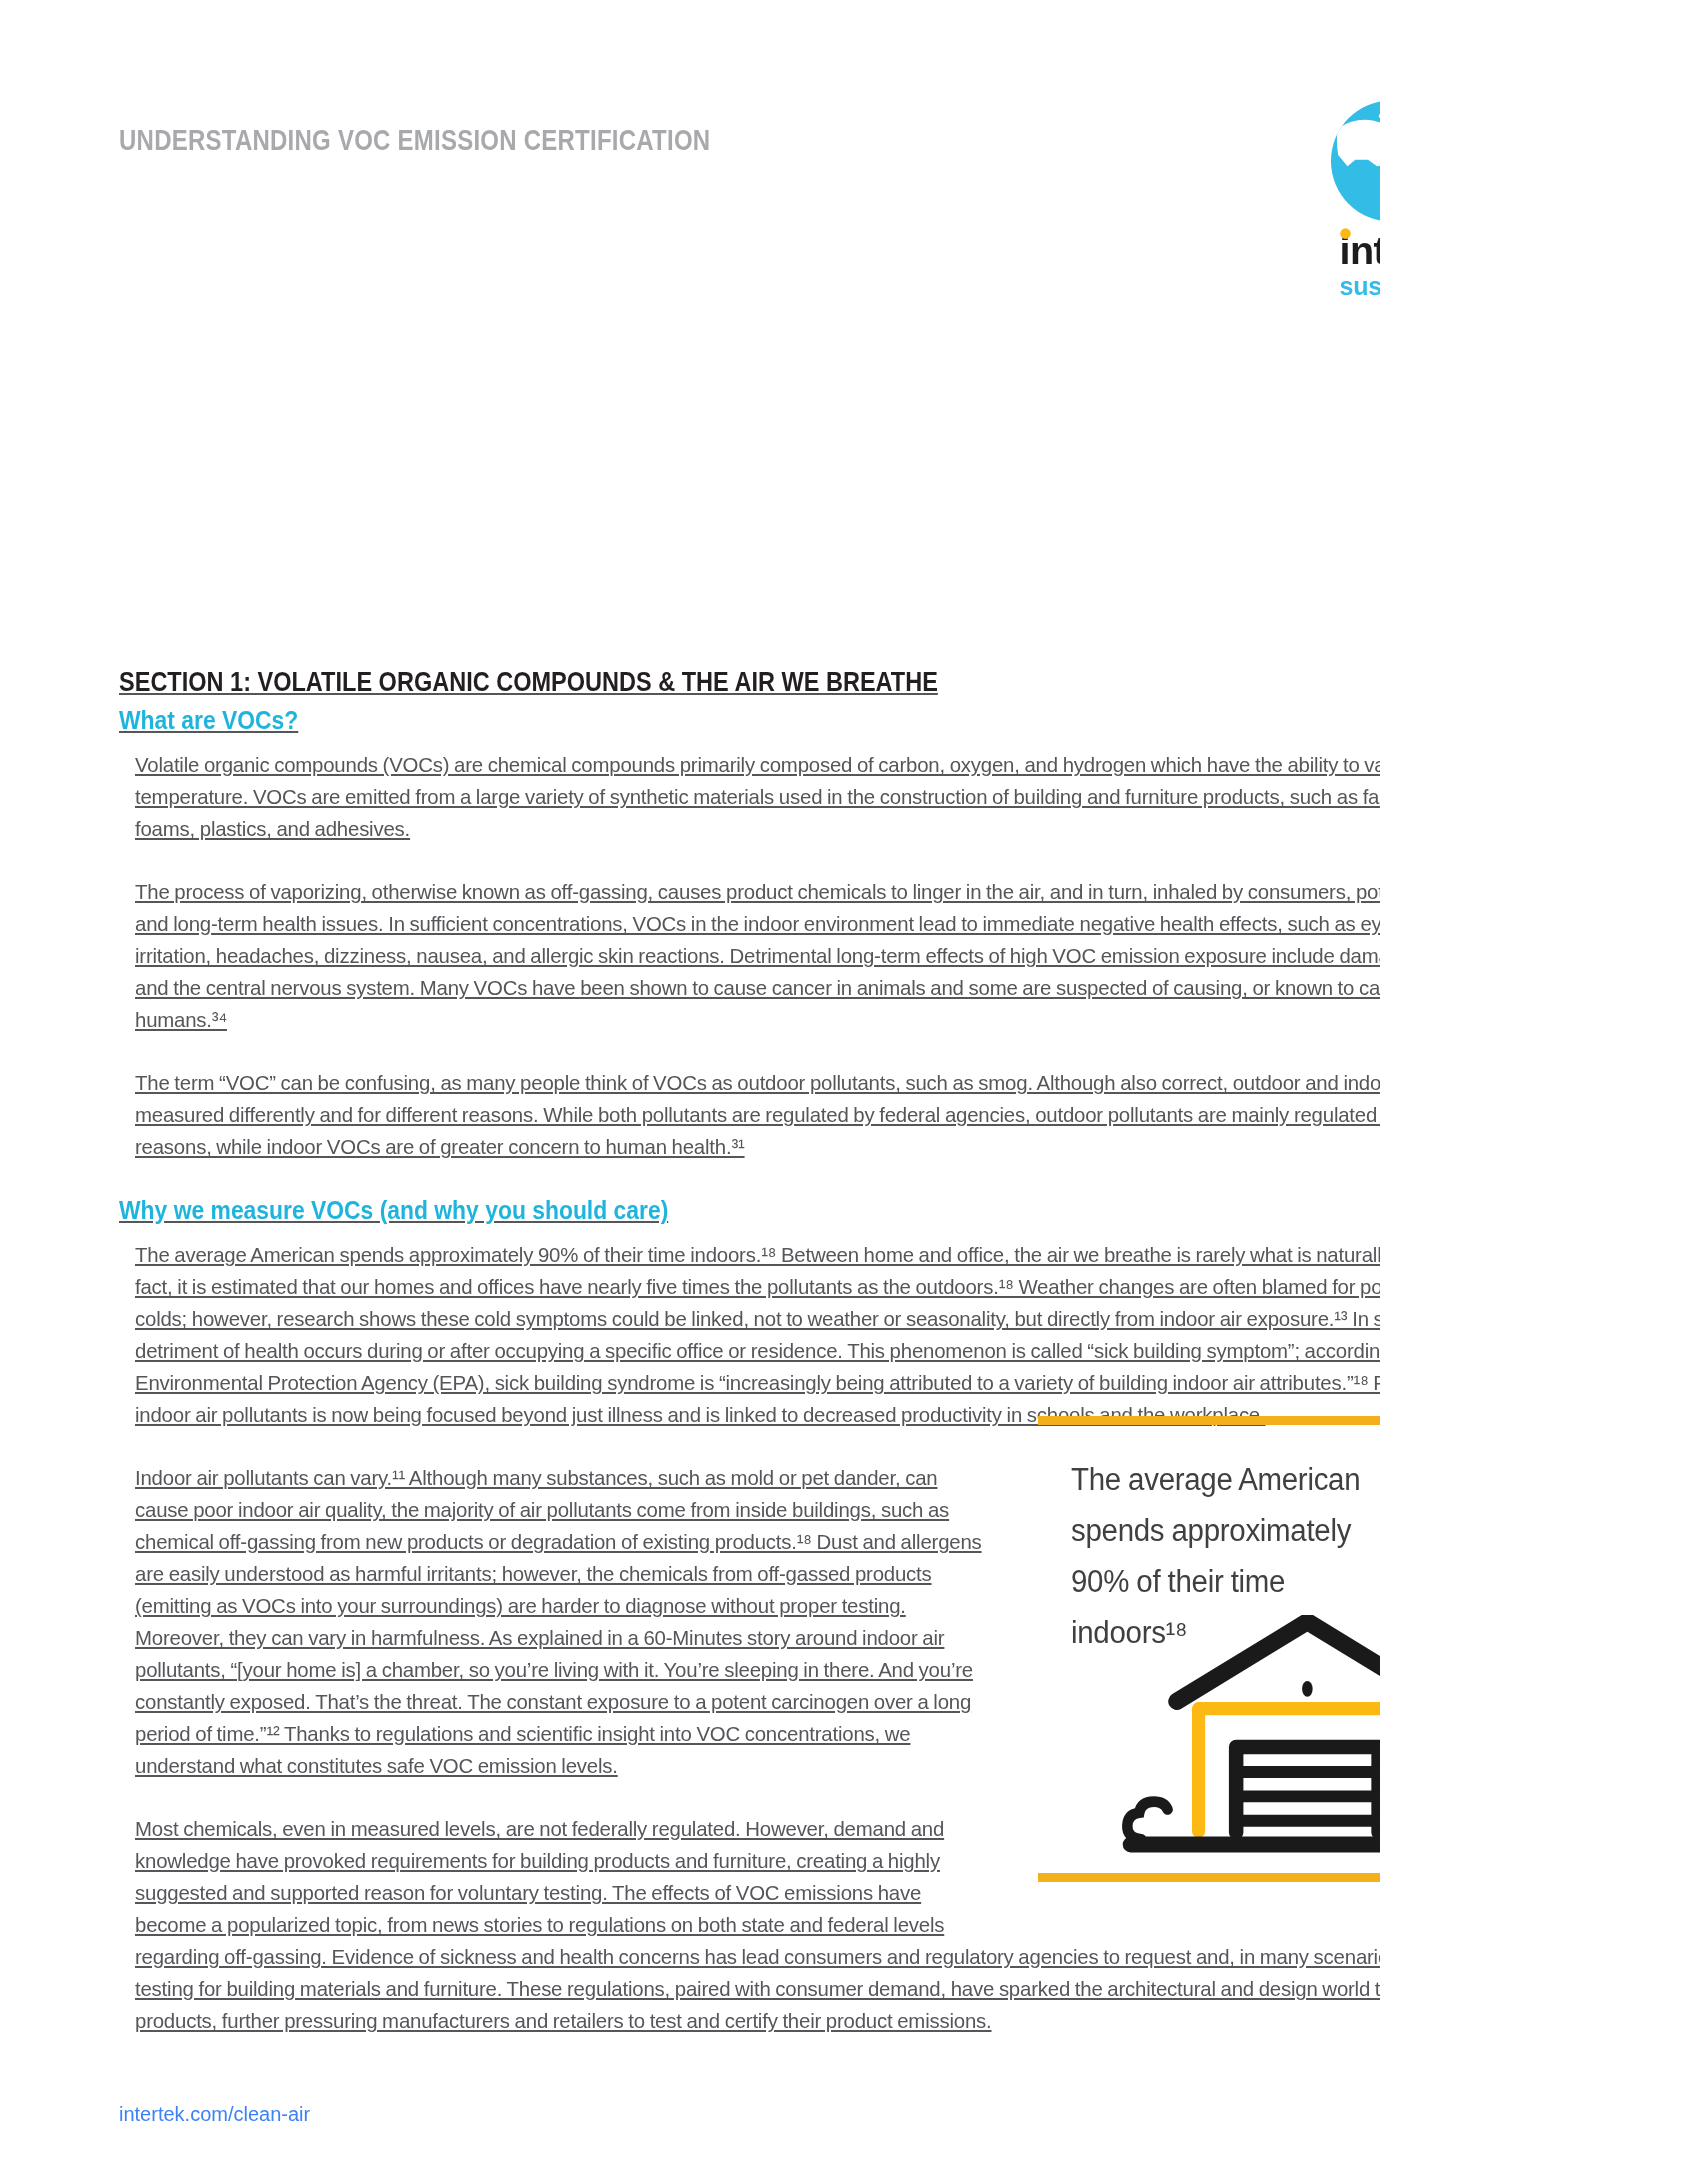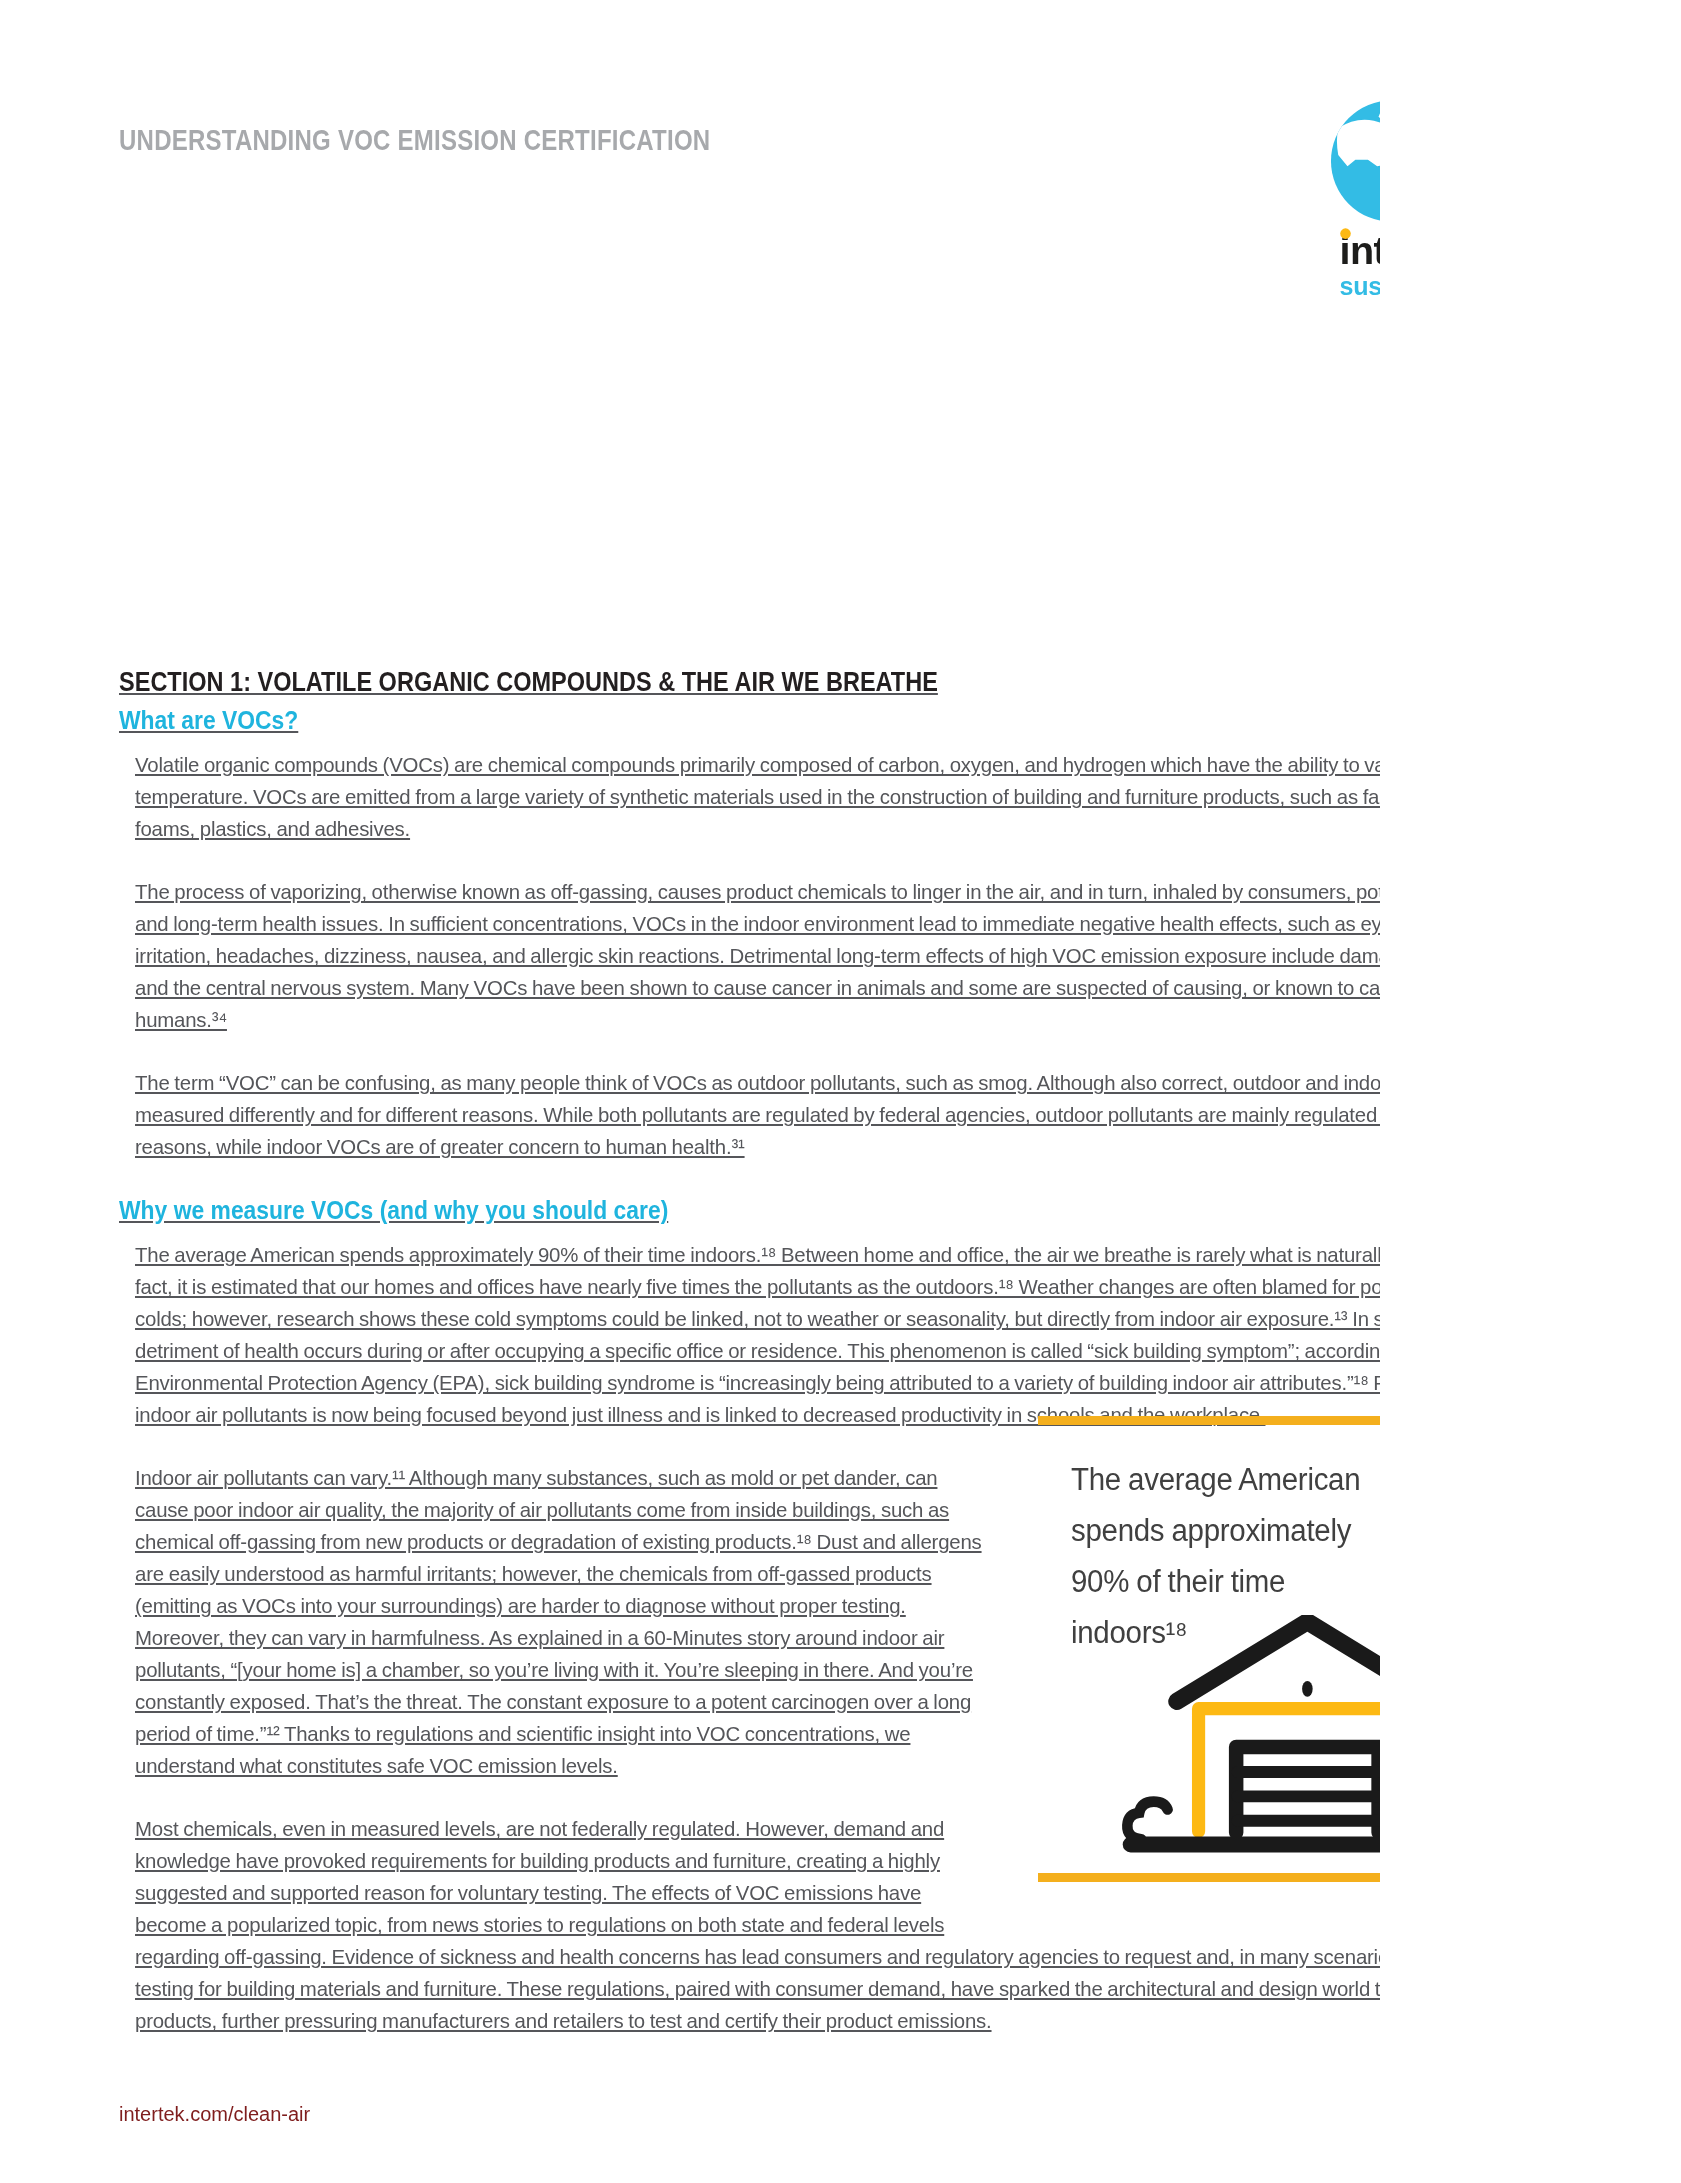--- a/index.html
+++ b/index.html
@@ -41,21 +41,21 @@
   }
   .callout-bar-top{height:9.2px;width:100%;background:#F4AF1D;}
   .callout-text{
     margin:29px 0 0 33px;font-size:31px;line-height:51px;font-weight:400;
     color:#404040;letter-spacing:-0.3px;
   }
   .callout-text .cline{display:block;white-space:nowrap;transform:scaleX(.95);transform-origin:left top;}
   .callout-icon{position:absolute;left:78px;top:199px;width:330px;height:244px;}
   .callout-bar-bottom{position:absolute;left:0;top:457px;width:100%;height:9.2px;background:#F4AF1D;}
   
-  .footer-url{position:absolute;left:119px;top:2103px;font-size:20px;color:#7f1d1d;}
+  .footer-url{position:absolute;left:119px;top:2103px;font-size:20px;color:#3b82f6;}
   .footer-page{position:absolute;left:1530px;top:2101px;width:66px;text-align:right;
     font-size:22px;color:#939598;}
 </style>
 </head>
 <body>
 
 <div class="page">
 
   <div class="running-header">UNDERSTANDING VOC EMISSION CERTIFICATION</div>
 

